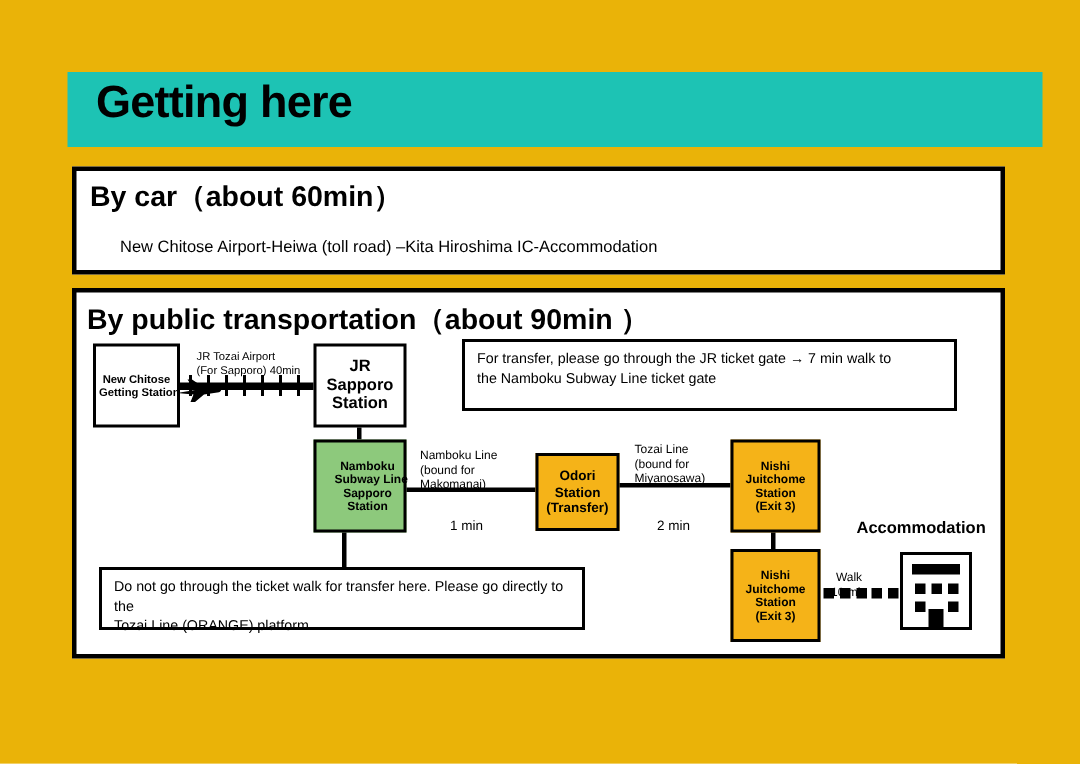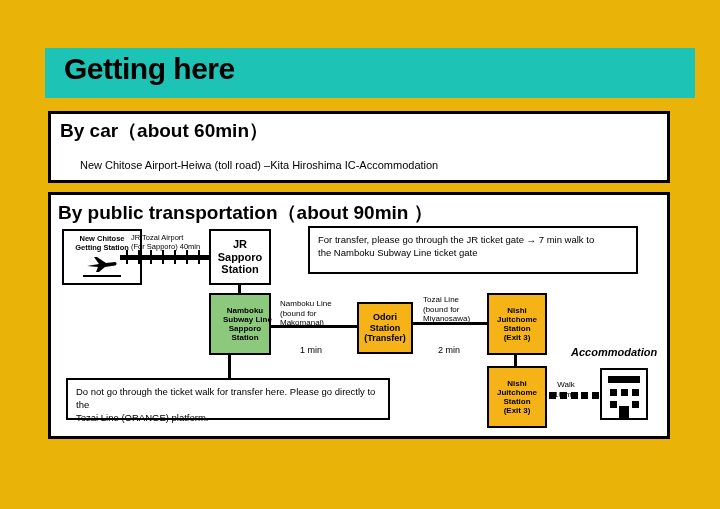--- a/index.html
+++ b/index.html
@@ -106,22 +106,22 @@
     padding: 2px;
   }
   .node .lines { width: 100%; }
   .node .lines div { white-space: nowrap; }
 
   .node-green { background: #8dc97c; }
   .node-orange { background: #f5b318; }
 
   
   #node-chitose {
-    left: 62px; top: 229px; width: 80px; height: 56px;
-    flex-direction: column;
+    left: 62px; top: 229px; width: 58px; height: 56px;
+    flex-direction: row;
     justify-content: flex-start;
     padding-top: 4px;
   }
   #node-chitose .lines div { font-size: 7.5px; }
   .plane-wrap {
     margin-top: 3px;
     width: 100%;
     display: flex;
     justify-content: center;
   }
@@ -179,21 +179,21 @@
     line-height: 1.2;
     white-space: nowrap;
   }
   #label-jr-rapid { left: 131px; top: 233px; font-size: 7.5px; }
   #label-namboku-line { left: 280px; top: 299px; }
   #label-1min { left: 300px; top: 345px; font-size: 9px; }
   #label-tozai-line { left: 423px; top: 295px; }
   #label-2min { left: 438px; top: 345px; font-size: 9px; }
   #label-walk { left: 554px; top: 380px; text-align: center; }
   #label-accommodation {
-    left: 571px; top: 346px; font-size: 11px; font-weight: bold; font-style: italic;
+    left: 571px; top: 346px; font-size: 11px; font-weight: bold;
   }
 
   
   .rail {
     position: absolute;
     left: 120px; top: 250px;
     width: 90px; height: 14px;
   }
   .rail .rail-bar {
     position: absolute;

